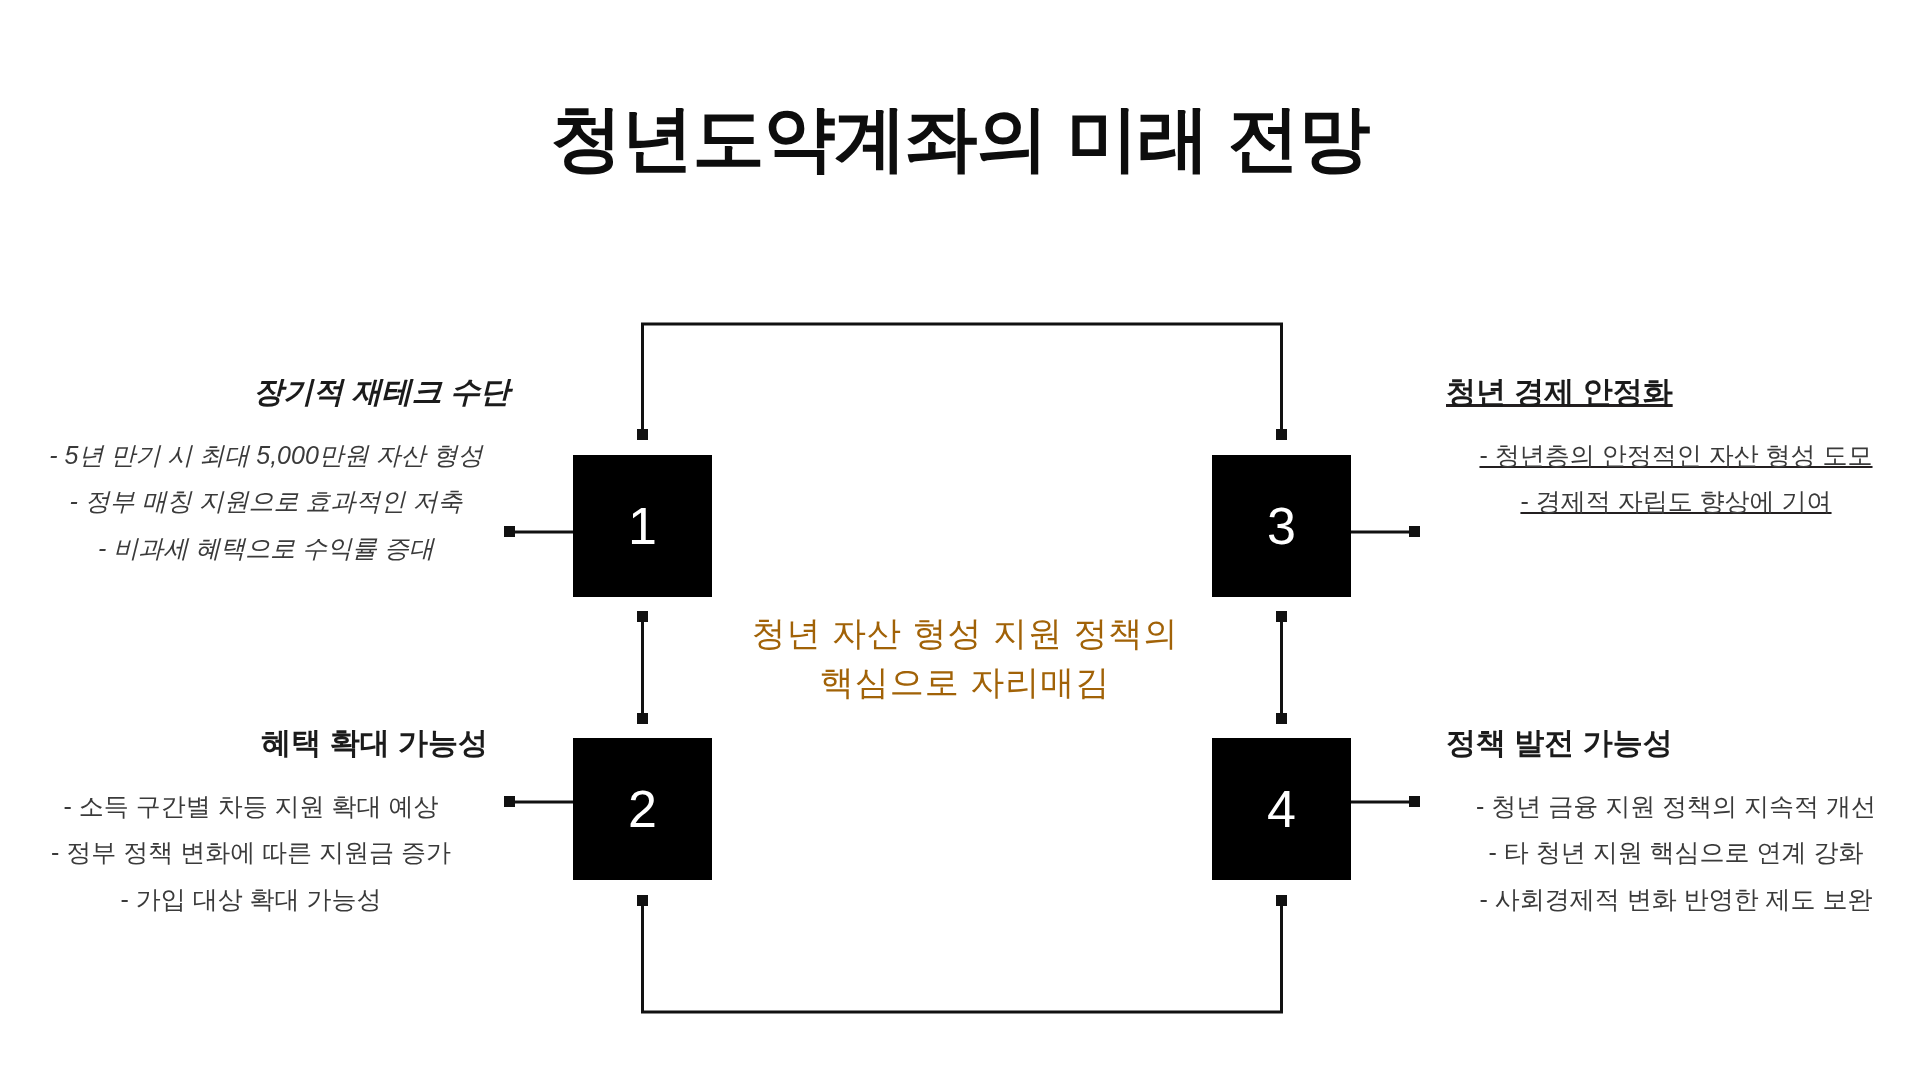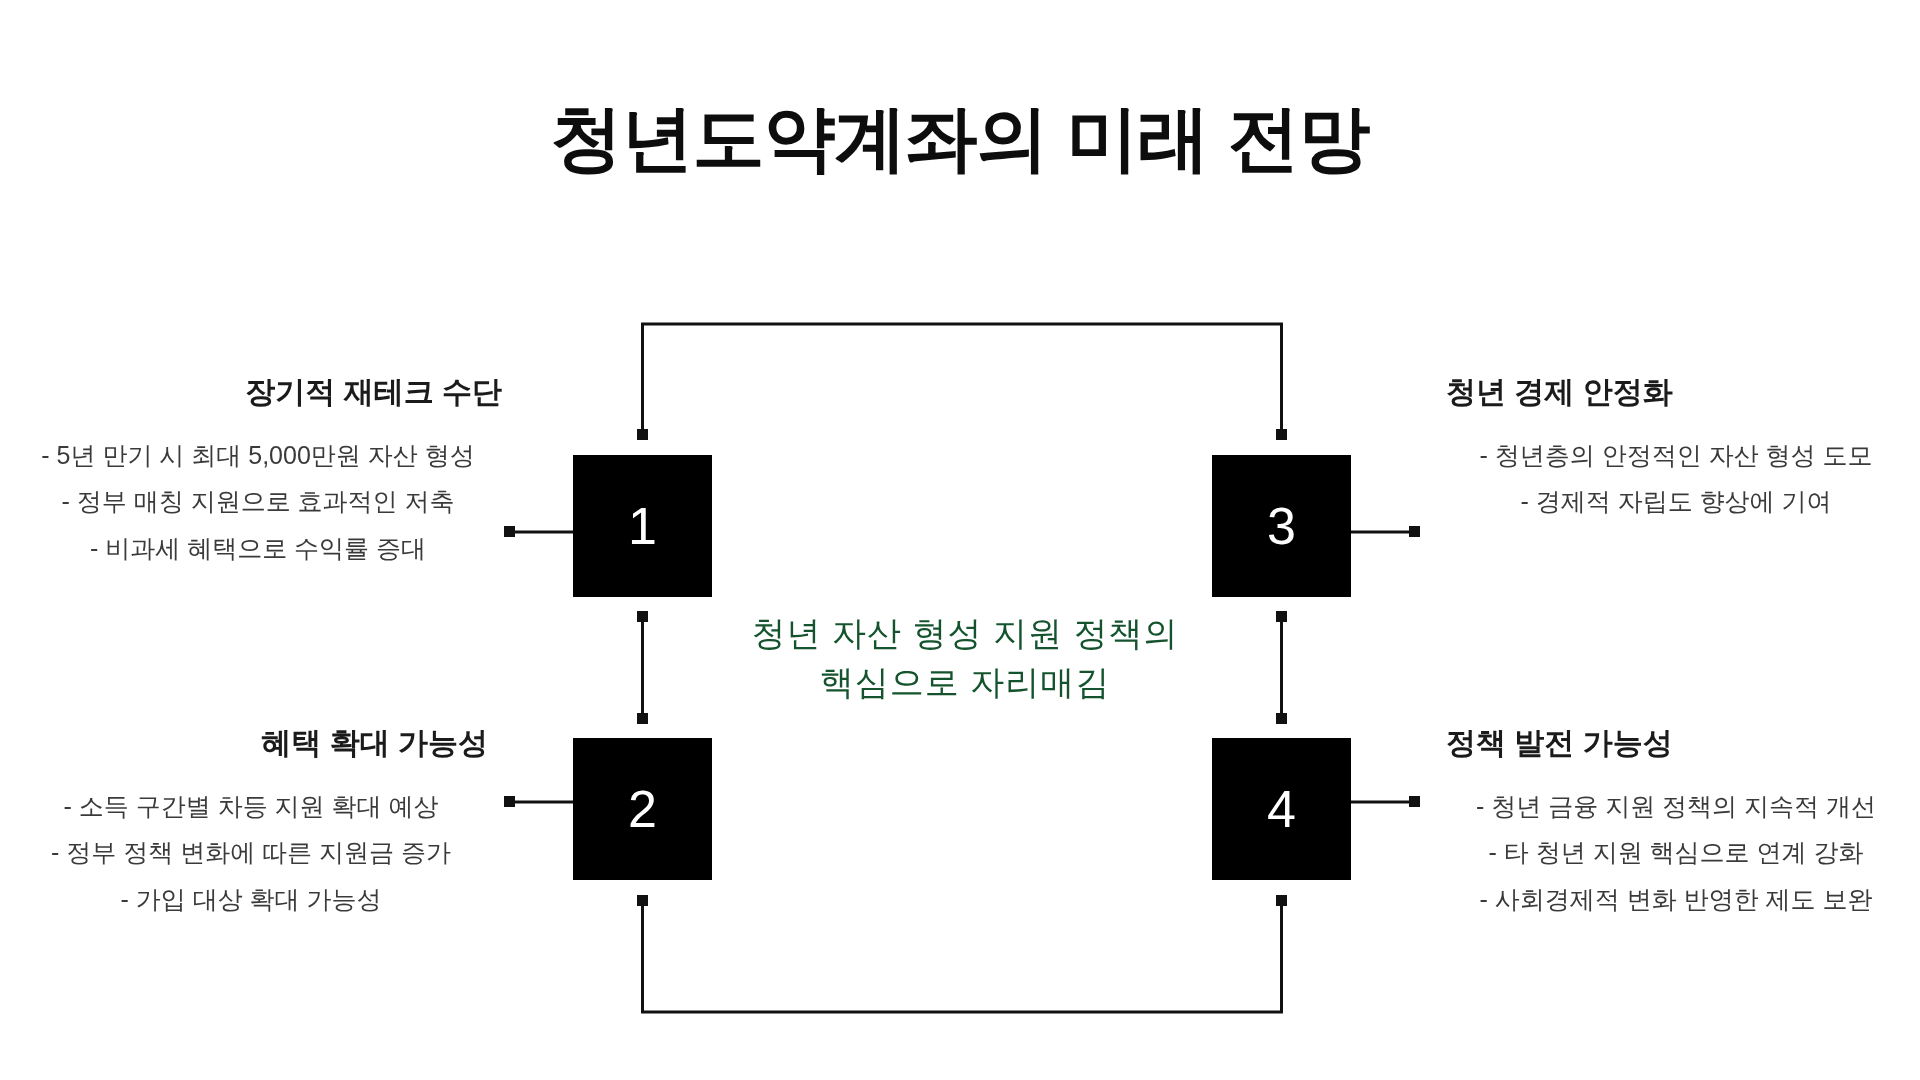--- a/index.html
+++ b/index.html
@@ -57,21 +57,21 @@
   
   .center-text {
     position: absolute;
     left: 735px;
     top: 598px;
     width: 460px;
     text-align: center;
     font-size: 34px;
     font-weight: 400;
     line-height: 1.45;
-    color: #14532d;
+    color: #a16207;
     letter-spacing: 1px;
   }
 
   
   .panel { position: absolute; }
   .panel-heading {
     font-size: 30px;
     font-weight: 700;
     color: #1b1b1b;
     line-height: 1.2;
@@ -91,23 +91,23 @@
     white-space: nowrap;
     text-align: center;
   }
 
   .panel.left  { text-align: right; }
   .panel.right { text-align: left;  }
 
   .panel.left .panel-heading  { padding-right: 14px; }
   .panel.right .panel-heading { padding-left: 14px;  }
 
-  #panel-top-left    { left: 0px;    top: 363px; width: 516px; }
+  #panel-top-left    { left: 8px;    top: 363px; width: 516px; font-style: italic; }
   #panel-bottom-left { left: 0px;    top: 714px; width: 502px; }
-  #panel-top-right   { left: 1432px; top: 363px; width: 488px; }
+  #panel-top-right   { left: 1432px; top: 363px; width: 488px; text-decoration: underline; }
   #panel-bottom-right{ left: 1432px; top: 714px; width: 488px; }
 
   
   #connectors {
     position: absolute;
     left: 0;
     top: 0;
     width: 1920px;
     height: 1080px;
     pointer-events: none;

